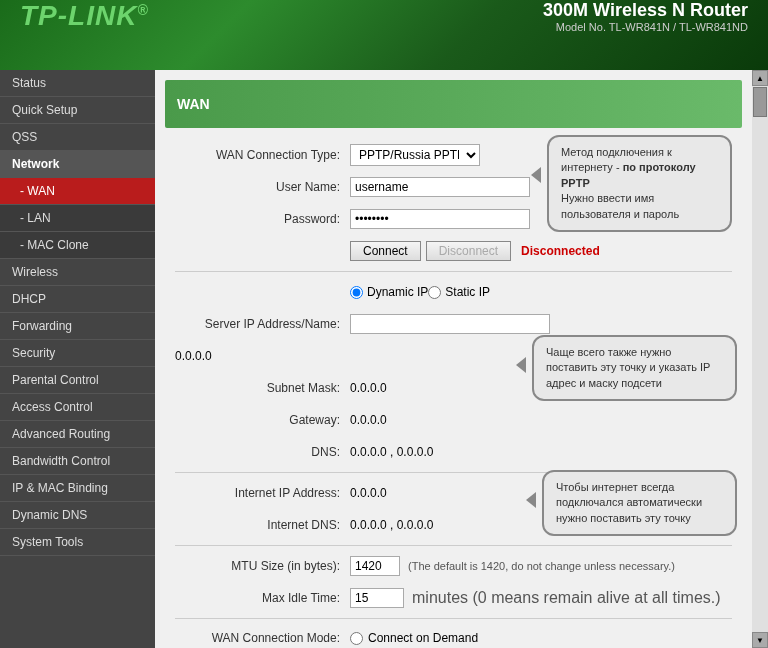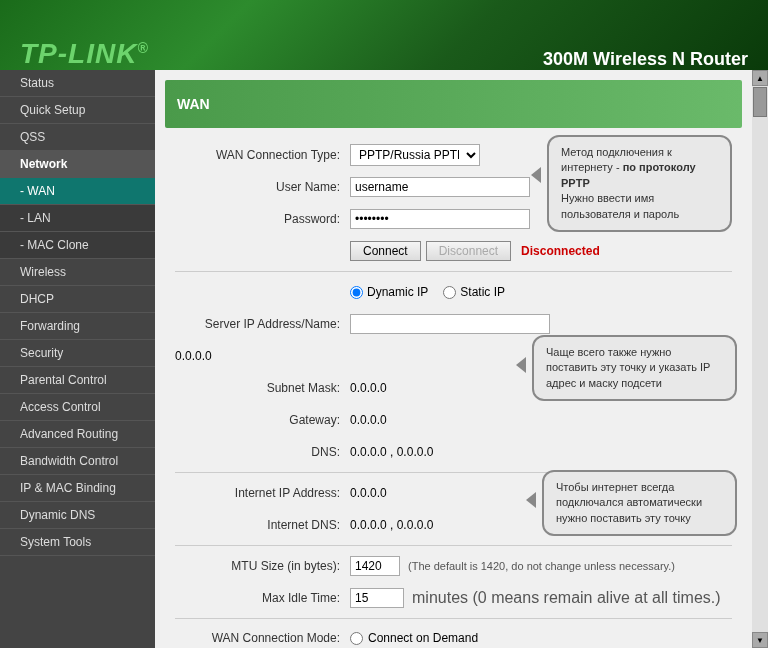--- a/index.html
+++ b/index.html
@@ -3,21 +3,21 @@
   <meta charset="utf-8">
   <style>
     * { margin: 0; padding: 0; box-sizing: border-box; }
     body { font-family: Arial, sans-serif; font-size: 12px; background: #fff; width: 768px; height: 648px; overflow: hidden; display: flex; flex-direction: column; }
 
     
     .header {
       background: linear-gradient(135deg, #1a6b1a 0%, #2d8b2d 30%, #1a5a1a 60%, #0a3a0a 100%);
       height: 70px;
       display: flex;
-      align-items: flex-end;
+      align-items: flex-start;
       justify-content: space-between;
       padding: 0 20px;
       position: relative;
     }
     .header-logo {
       color: white;
       font-size: 28px;
       font-weight: bold;
       font-style: italic;
       letter-spacing: 1px;
@@ -34,29 +34,29 @@
     .main-layout { display: flex; flex: 1; overflow: hidden; }
 
     
     .sidebar {
       width: 155px;
       background: #444;
       flex-shrink: 0;
       overflow-y: auto;
     }
     .sidebar-item {
-      padding: 6px 20px;
+      padding: 6px 12px;
       color: #ddd;
       cursor: pointer;
       font-size: 12px;
       border-bottom: 1px solid #555;
     }
     .sidebar-item.active { background: #5a8a5a; color: white; }
     .sidebar-item.sub { padding-left: 20px; background: #3a3a3a; }
-    .sidebar-item.sub.active { background: #0f766e; color: white; }
+    .sidebar-item.sub.active { background: #b91c1c; color: white; }
     .sidebar-item.section-header { background: #555; color: #fff; font-weight: bold; }
 
     
     .scroll-arrows {
       width: 16px;
       background: #ccc;
       display: flex;
       flex-direction: column;
       align-items: center;
     }
@@ -140,21 +140,21 @@
     }
     .btn.disabled { color: #aaa; cursor: default; }
 
     .disconnect-status {
       color: #cc0000;
       font-weight: bold;
       font-size: 12px;
       margin-left: 5px;
     }
 
-    .radio-group { display: flex; align-items: center; gap: 15px; }
+    .radio-group { display: flex; align-items: center; }
     .radio-label { display: flex; align-items: center; gap: 4px; font-size: 12px; }
 
     .divider { border: none; border-top: 1px solid #ccc; margin: 8px 0; }
     .radio-option {
       display: flex;
       align-items: center;
       gap: 5px;
       margin-bottom: 4px;
       font-size: 12px;
     }
@@ -198,20 +198,21 @@
   </style>
 </head>
 <body>
 
 <div class="header">
   <div class="header-logo">
     <span>TP-LINK</span><span style="font-size:14px; vertical-align:super;">®</span>
   </div>
   <div class="header-model">
     <div class="model-name">300M Wireless N Router</div>
+    <div class="model-num">Model No. TL-WR841N / TL-WR841ND</div>
   </div>
 </div>
 
 <div class="main-layout">
 
   <div class="sidebar">
   <div class="sidebar-item">Status</div>
       <div class="sidebar-item">Quick Setup</div>
       <div class="sidebar-item">QSS</div>
       <div class="sidebar-item section-header active">Network</div>

